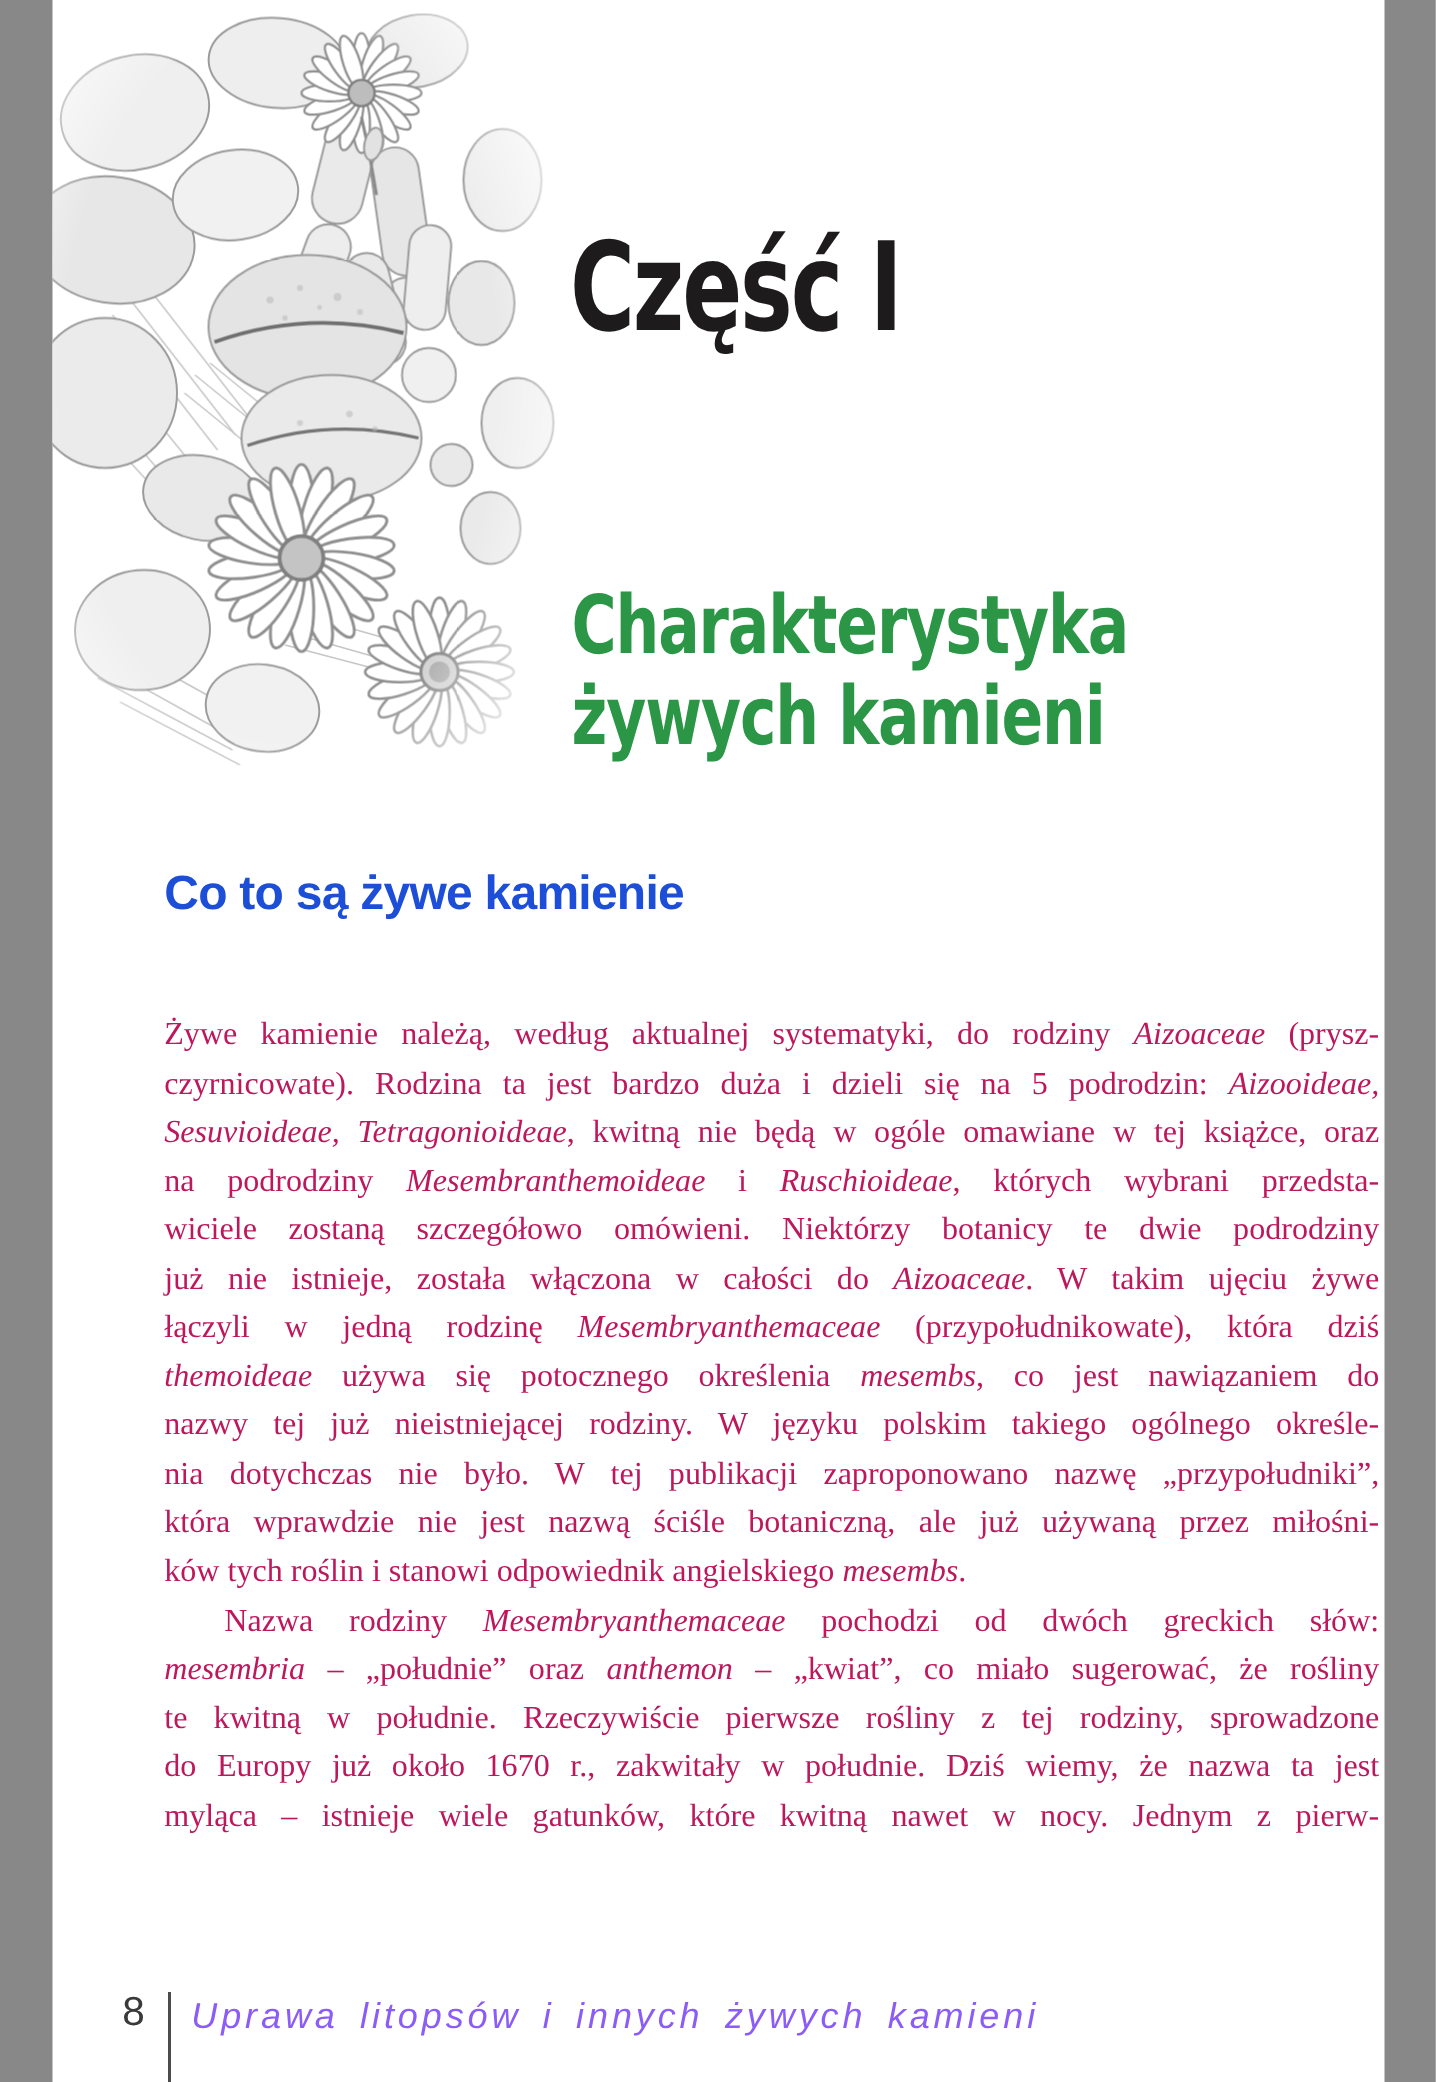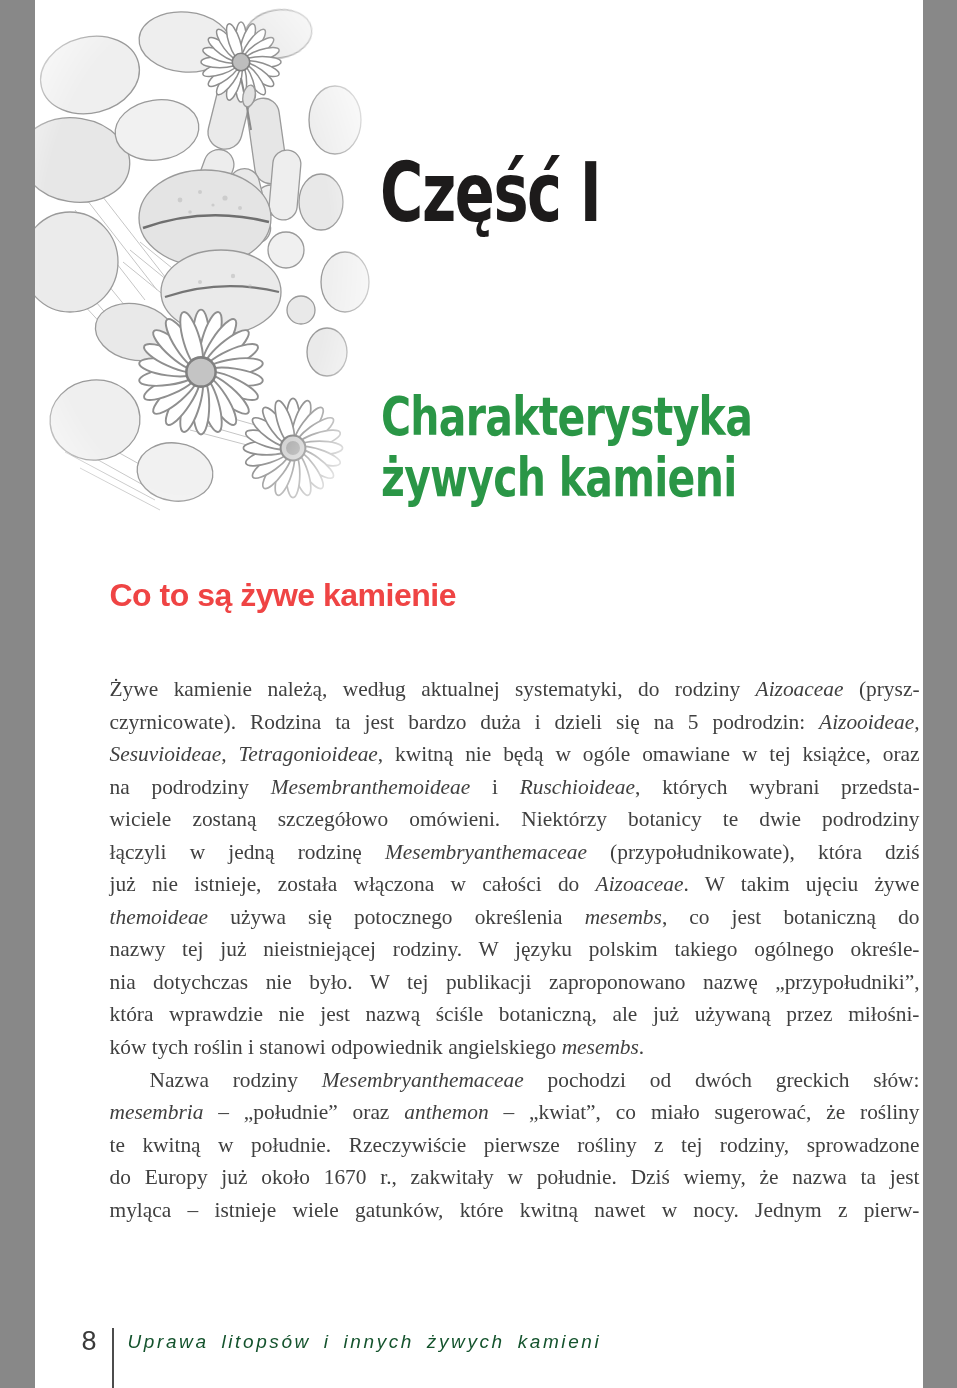--- a/index.html
+++ b/index.html
@@ -37,21 +37,21 @@
     letter-spacing:-1px;
     transform:scaleX(0.76);
     transform-origin:left top;
     white-space:nowrap;
   }
   .section-heading{
     position:absolute;left:75px;top:578px;
     font-family:"Liberation Sans", sans-serif;
     font-weight:bold;
     font-size:32px;line-height:1.1;
-    color:#ef4444;
+    color:#1d4ed8;
     letter-spacing:-0.5px;
   }
 
   
   .body-text{
     position:absolute;left:75px;top:673px;width:810px;
     font-size:21.4px;line-height:32.55px;
     color:#211e1f;
   }
   .body-line{
@@ -71,23 +71,23 @@
   .page-number{
     position:absolute;left:47px;top:4px;
     font-size:27px;color:#3a3a3a;
   }
   .footer-divider{
     position:absolute;left:77px;top:6px;
     width:2px;height:60px;background:#4c4c4c;
   }
   .footer-book-title{
     position:absolute;left:93px;top:9px;
-    font-size:19px;font-style:italic;
+    font-size:24px;font-style:italic;
     letter-spacing:2.6px;word-spacing:5px;
-    color:#14532d;
+    color:#8b5cf6;
     white-space:nowrap;
   }
 </style>
 </head>
 <body>
 
 <div class="page">
 
   <svg class="illustration" viewBox="0 0 335 548" xmlns="http://www.w3.org/2000/svg">
     <defs>
@@ -232,29 +232,29 @@
 
   <div class="part-title">Część I</div>
 
   <div class="chapter-title" style="color: rgb(42, 150, 70);">
     <div>Charakterystyka</div>
     <div>żywych kamieni</div>
   </div>
 
   <h2 class="section-heading" style="margin:0">Co to są żywe kamienie</h2>
 
-  <div class="body-text" id="body-text" style="color: #404040;">
+  <div class="body-text" id="body-text" style="color: #be185d;">
       <div class="body-line"><span>Żywe kamienie należą, według aktualnej systematyki, do rodziny </span><em>Aizoaceae</em><span> (prysz-</span></div>
       <div class="body-line"><span>czyrnicowate). Rodzina ta jest bardzo duża i dzieli się na 5 podrodzin: </span><em>Aizooideae,</em></div>
       <div class="body-line"><em>Sesuvioideae, Tetragonioideae</em><span>, kwitną nie będą w ogóle omawiane w tej książce, oraz</span></div>
       <div class="body-line"><span>na podrodziny </span><em>Mesembranthemoideae</em><span> i </span><em>Ruschioideae</em><span>, których wybrani przedsta-</span></div>
       <div class="body-line"><span>wiciele zostaną szczegółowo omówieni. Niektórzy botanicy te dwie podrodziny</span></div>
+      <div class="body-line"><span>już nie istnieje, została włączona w całości do </span><em>Aizoaceae</em><span>. W takim ujęciu żywe</span></div>
       <div class="body-line"><span>łączyli w jedną rodzinę </span><em>Mesembryanthemaceae</em><span> (przypołudnikowate), która dziś</span></div>
-      <div class="body-line"><span>już nie istnieje, została włączona w całości do </span><em>Aizoaceae</em><span>. W takim ujęciu żywe</span></div>
-      <div class="body-line"><em>themoideae</em><span> używa się potocznego określenia </span><em>mesembs</em><span>, co jest botaniczną do</span></div>
+      <div class="body-line"><em>themoideae</em><span> używa się potocznego określenia </span><em>mesembs</em><span>, co jest nawiązaniem do</span></div>
       <div class="body-line"><span>nazwy tej już nieistniejącej rodziny. W języku polskim takiego ogólnego określe-</span></div>
       <div class="body-line"><span>nia dotychczas nie było. W tej publikacji zaproponowano nazwę „przypołudniki”,</span></div>
       <div class="body-line"><span>która wprawdzie nie jest nazwą ściśle botaniczną, ale już używaną przez miłośni-</span></div>
       <div class="body-line para-end"><span>ków tych roślin i stanowi odpowiednik angielskiego </span><em>mesembs</em><span>.</span></div>
       <div class="body-line indent"><span>Nazwa rodziny </span><em>Mesembryanthemaceae</em><span> pochodzi od dwóch greckich słów:</span></div>
       <div class="body-line"><em>mesembria</em><span> – „południe” oraz </span><em>anthemon</em><span> – „kwiat”, co miało sugerować, że rośliny</span></div>
       <div class="body-line"><span>te kwitną w południe. Rzeczywiście pierwsze rośliny z tej rodziny, sprowadzone</span></div>
       <div class="body-line"><span>do Europy już około 1670 r., zakwitały w południe. Dziś wiemy, że nazwa ta jest</span></div>
       <div class="body-line"><span>myląca – istnieje wiele gatunków, które kwitną nawet w nocy. Jednym z pierw-</span></div>
     </div>

